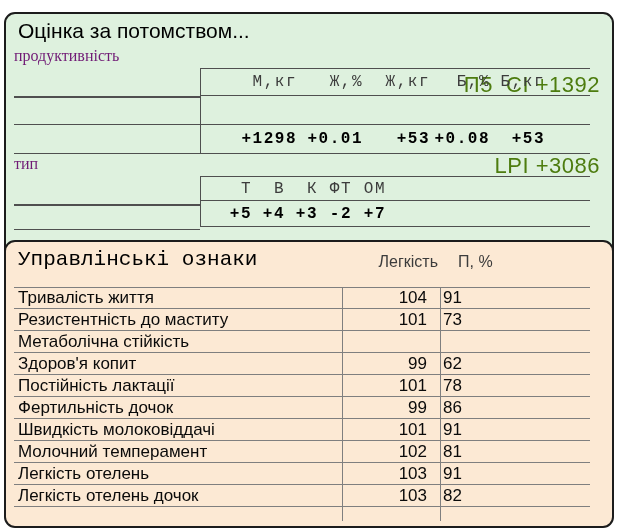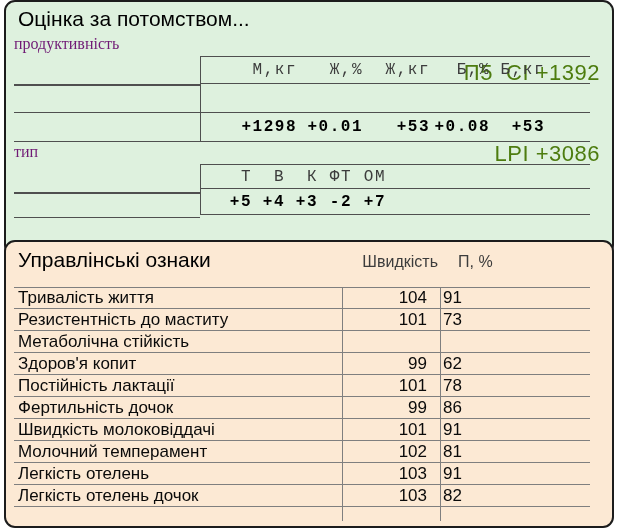--- a/index.html
+++ b/index.html
@@ -8,21 +8,21 @@
     --panel-border:#1c1c1c;
     --line-top:#4f4f4f;
     --line-bot:#7f7f7f;
     --hdr-text:#3c3c3c;
   }
   *{box-sizing:border-box;margin:0;padding:0;}
   body{background:#ffffff;font-family:"Liberation Sans",sans-serif;}
   #canvas{position:relative;width:619px;height:531px;background:#ffffff;overflow:hidden;}
 
   .panel{position:absolute;left:4px;width:610px;border:2px solid var(--panel-border);border-radius:11px;}
-  #eval-panel{top:0;height:256px;background:var(--green-bg);}
+  #eval-panel{top:12px;height:256px;background:var(--green-bg);}
   #mgmt-panel{top:240px;height:288px;background:var(--peach-bg);}
 
   .abs{position:absolute;}
   .panel-title{font-size:21px;color:#000;white-space:nowrap;}
   .index-block{text-align:right;font-size:22px;letter-spacing:.5px;color:#4d7c0f;line-height:27px;white-space:pre;}
   .serif-label{font-family:"Liberation Serif",serif;font-size:16px;color:#701a75;white-space:nowrap;}
 
   .mono{font-family:"Liberation Mono","DejaVu Sans Mono",monospace;font-size:16px;letter-spacing:1.5px;white-space:pre;}
   .mono-b{font-weight:bold;}
   .mono-h{color:var(--hdr-text);}
@@ -105,23 +105,23 @@
       <div class="cell b1 mono mono-b">+4</div>
       <div class="cell b1 mono mono-b">+3</div>
       <div class="cell b1 mono mono-b">-2</div>
       <div class="cell b1 mono mono-b">+7</div>
       <div class="cell b1"></div>
     </div>
   </div>
 
   <div class="panel" id="mgmt-panel">
 
-    <div class="abs panel-title" style="left:12px;top:6px;">Управлінські ознаки</div>
+    <div class="abs panel-title" style="left:12px;top:6px;font-family:Liberation Mono, monospace;">Управлінські ознаки</div>
 
-    <div class="abs mgmt-hdr" style="left:336px;top:11px;width:100px;text-align:right;padding-right:4px;">Швидкість</div>
+    <div class="abs mgmt-hdr" style="left:336px;top:11px;width:100px;text-align:right;padding-right:4px;">Легкість</div>
     <div class="abs mgmt-hdr" style="left:452px;top:11px;">П, %</div>
 
     <div class="abs grid" id="mgmt-table" style="left:8px;top:45px;width:576px;">
 
       <div class="mcell trait t2 b2">Тривалість життя</div>
       <div class="mcell val t2 b2 dl2">104</div>
       <div class="mcell pct t2 b2 dl2">91</div>
 
       <div class="mcell trait b2">Резистентність до маститу</div>
       <div class="mcell val b2 dl2">101</div>

